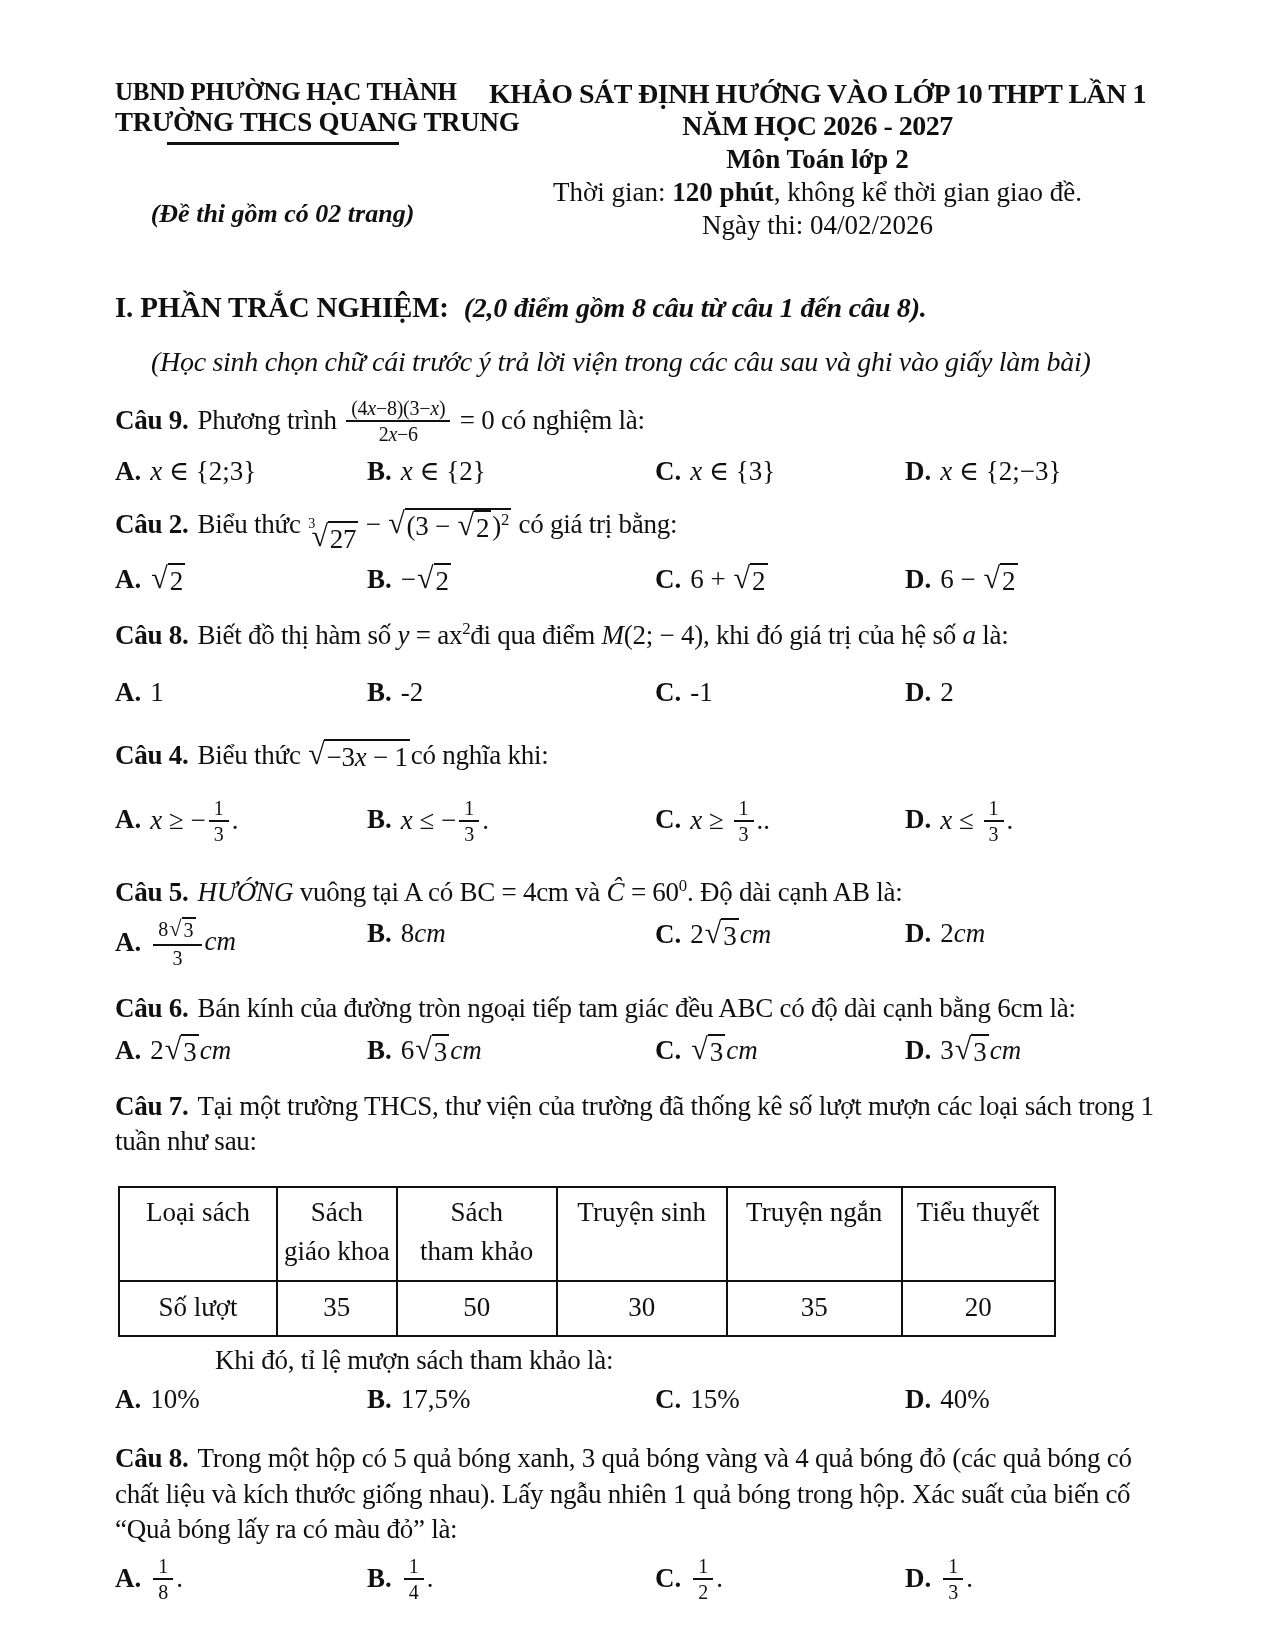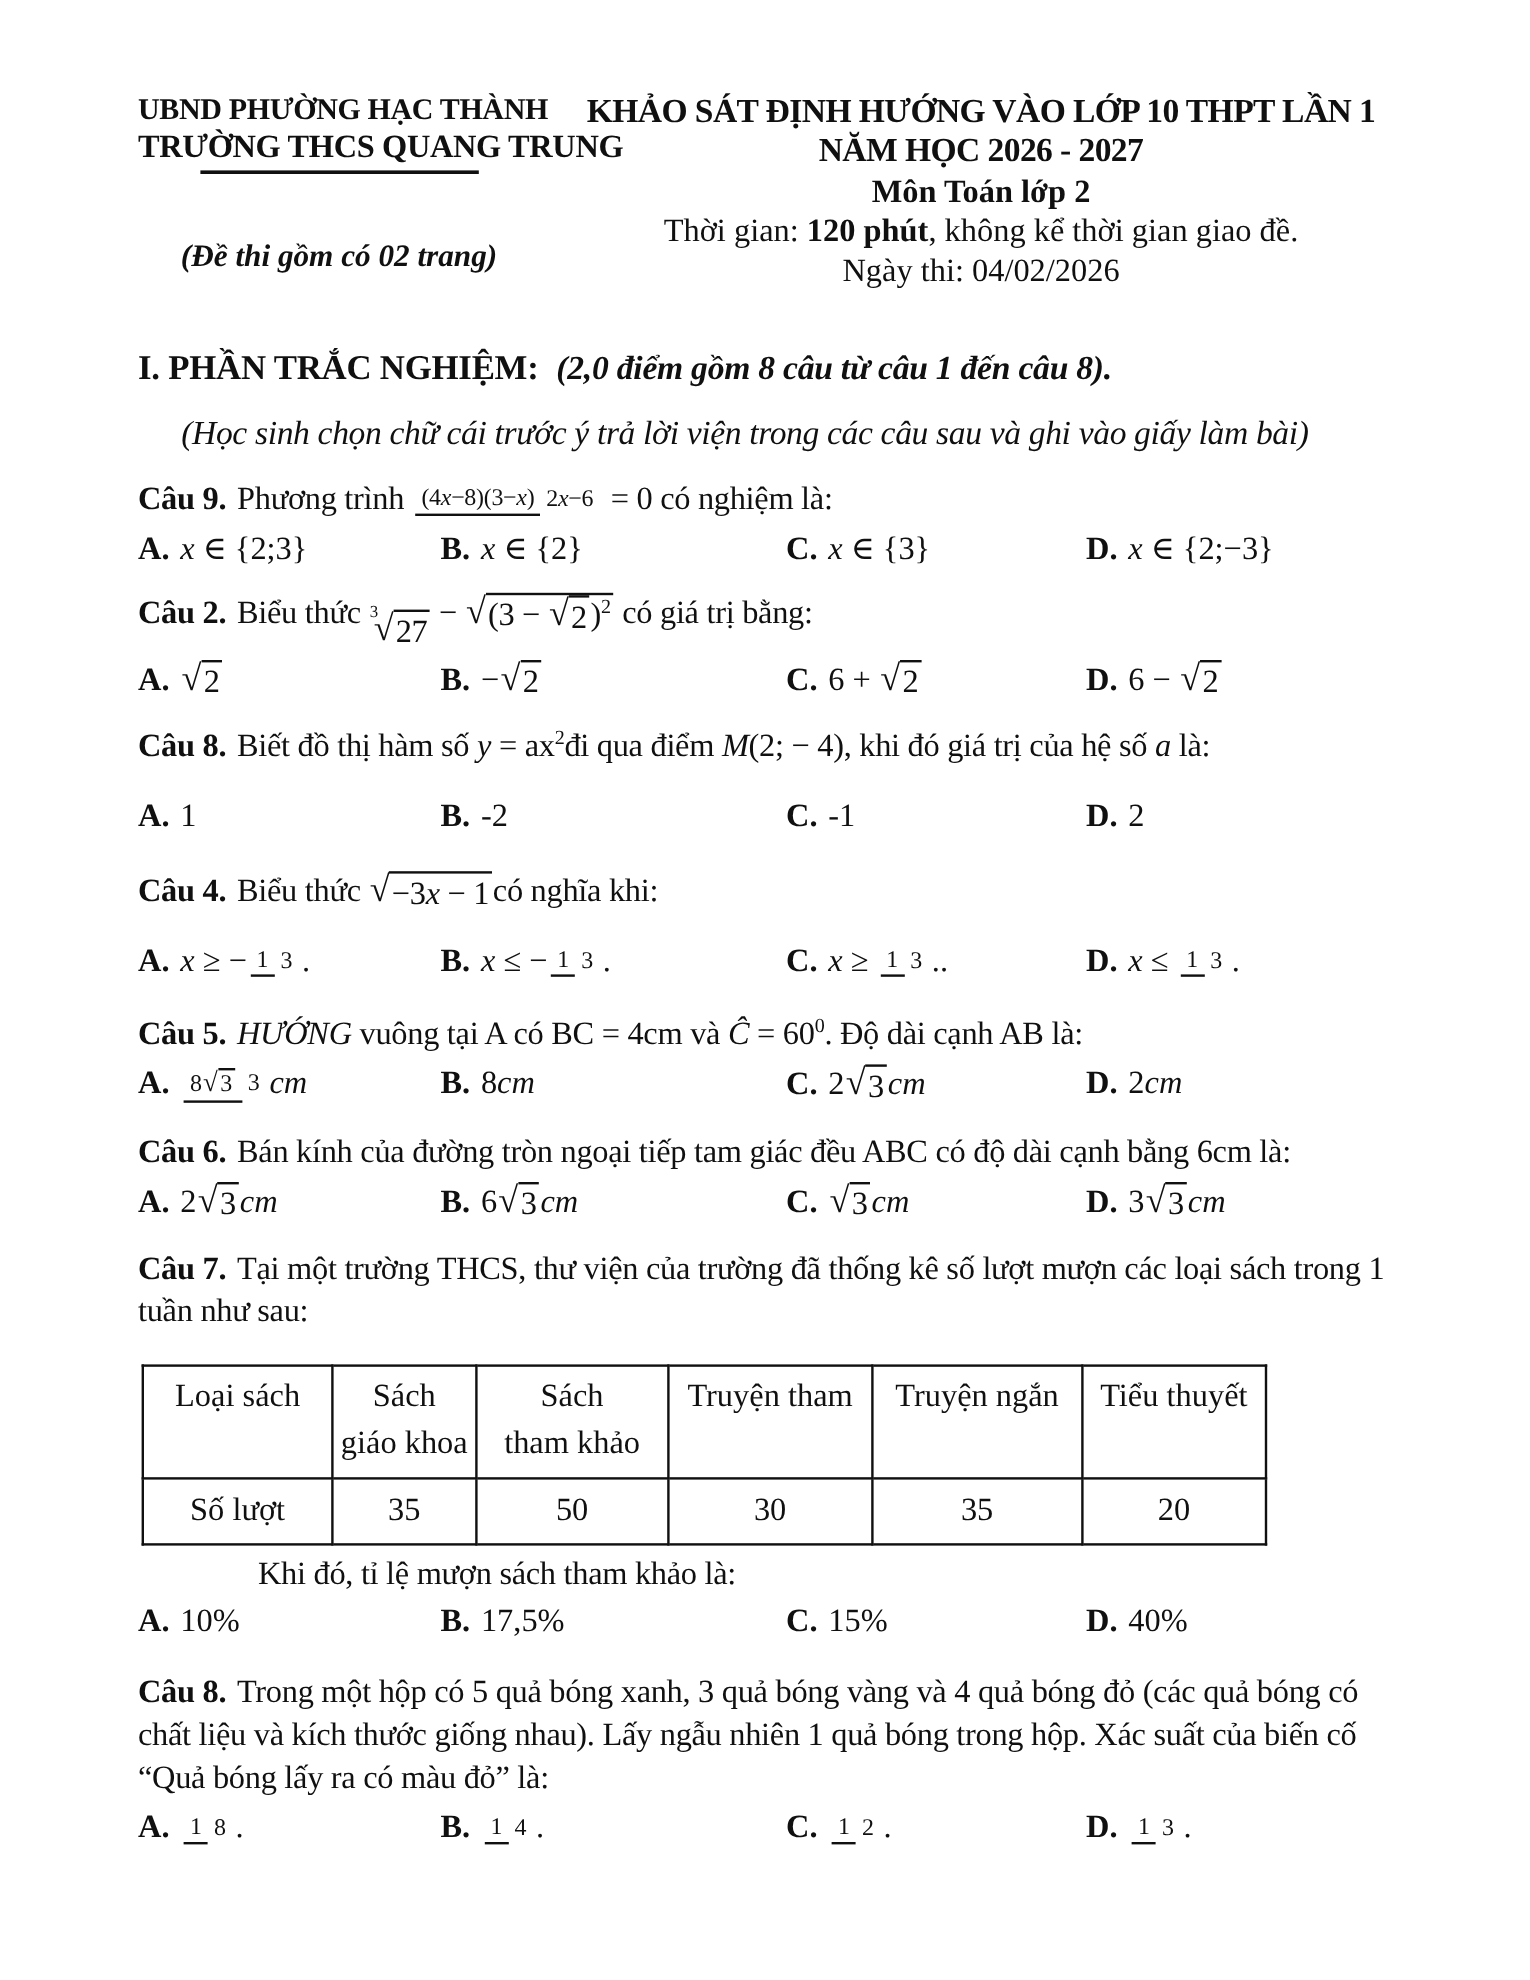--- a/index.html
+++ b/index.html
@@ -28,21 +28,21 @@
   
   .question{margin-top:20px;}
   .stem{margin:0;font-size:27px;line-height:1.32;letter-spacing:-0.25px;}
   .qlabel{margin-right:9px;}
   .choices{display:grid;grid-template-columns:252px 288px 250px 1fr;margin-top:8px;font-size:27px;}
   .choices.gap-lg{margin-top:24px;}
   .choice{display:flex;align-items:baseline;}
   .clabel{margin-right:9px;font-weight:bold;}
 
   
-  .mfrac{display:inline-flex;vertical-align:middle;text-align:center;
+  .mfrac{display:inline-flex;flex-direction:column;vertical-align:middle;text-align:center;
          font-size:0.74em;line-height:1.12;margin:0 3px;position:relative;top:-0.05em;}
   .mnum{border-bottom:2px solid currentColor;padding:0 5px 1px;}
   .mden{padding:1px 5px 0;}
   .msqrt{display:inline-flex;align-items:flex-start;margin:0 1px;}
   .msym{font-size:1.12em;line-height:1.05;}
   .mbar{border-top:2px solid currentColor;padding:0 2px;line-height:1.2;}
   .midx{font-size:0.52em;line-height:1;transform:translateY(-0.35em);margin-right:-0.25em;}
   sup.msup{font-size:0.62em;line-height:0;}
 
   
@@ -286,21 +286,21 @@
           <col class="c4">
           <col class="c5">
       </colgroup>
       <tbody>
         <tr>
           <td>Loại sách</td>
           <td>Sách
 giáo khoa</td>
           <td>Sách
 tham khảo</td>
-          <td>Truyện tham</td>
+          <td>Truyện sinh</td>
           <td>Truyện ngắn</td>
           <td>Tiểu thuyết</td>
         </tr>
         <tr class="vals">
           <td>Số lượt</td>
           <td>35</td>
           <td>50</td>
           <td>30</td>
           <td>35</td>
           <td>20</td>

